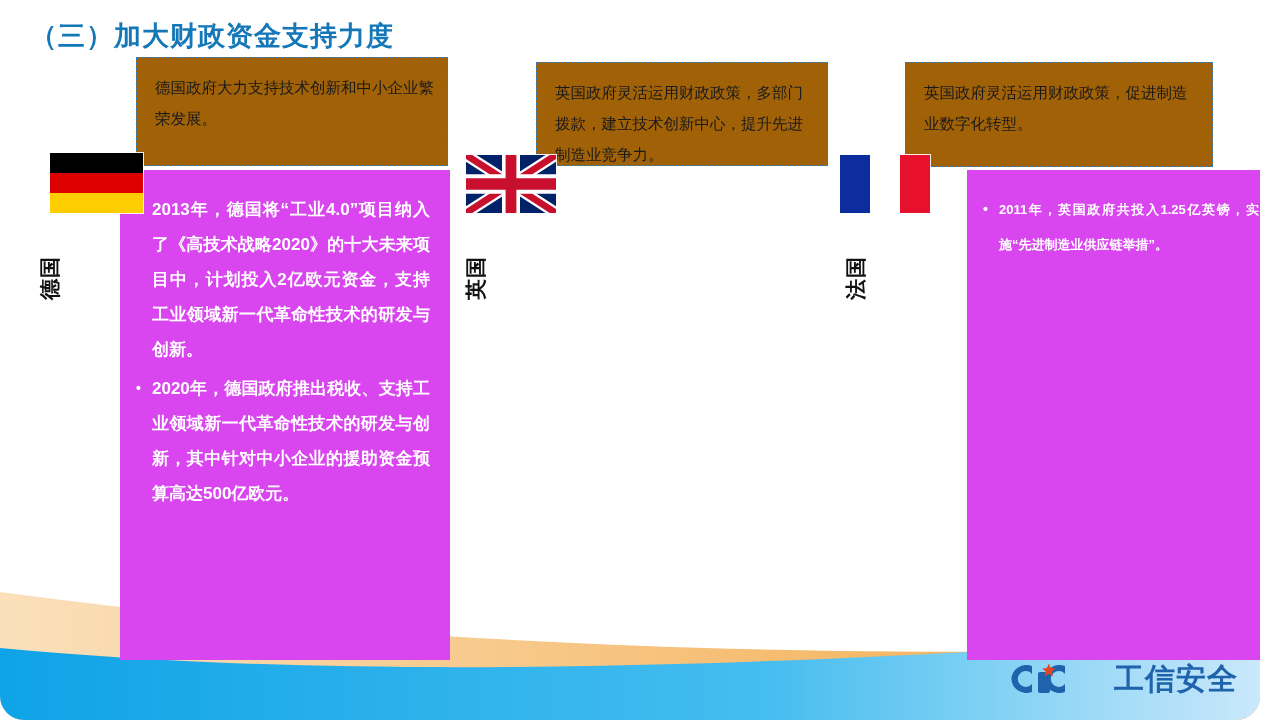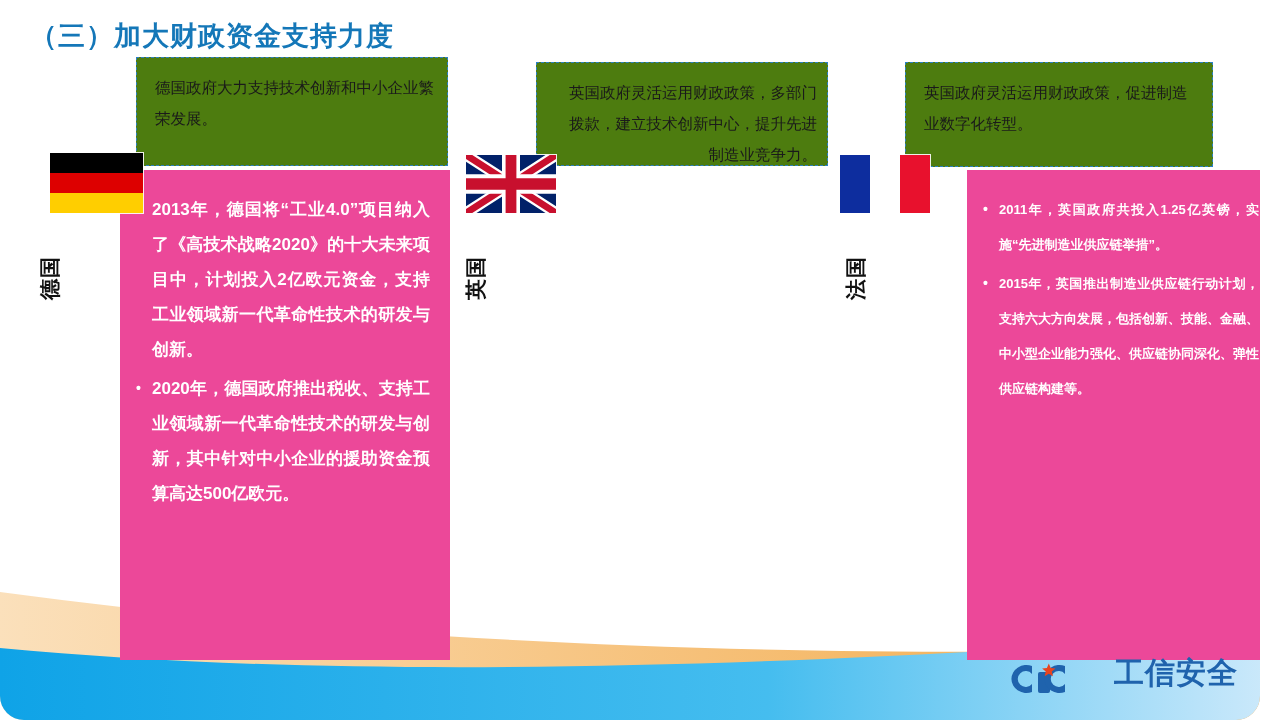--- a/index.html
+++ b/index.html
@@ -26,30 +26,30 @@
   
   .col{position:absolute;top:0;height:720px;z-index:4;}
   #col-de{left:30px;width:400px;}
   #col-uk{left:455px;width:380px;}
   #col-fr{left:835px;width:390px;}
 
   
   .note{
     position:absolute;
     border:1px dashed #2b7fc4;
-    background:#4d7c0f;
+    background:#a16207;
     box-sizing:border-box;
     color:#1a1a1a;
     font-size:15.5px;
     line-height:31px;
     padding:14px 10px 10px 18px;
     z-index:7;
   }
   #note-de{left:136px;top:57px;width:312px;height:109px;}
-  #note-uk{left:536px;top:62px;width:292px;height:104px;text-align:right;}
+  #note-uk{left:536px;top:62px;width:292px;height:104px;}
   #note-fr{left:905px;top:62px;width:308px;height:105px;}
   .note p{margin:0;}
 
   
   .flag{position:absolute;z-index:8;box-shadow:0 0 0 1px rgba(255,255,255,0.9);}
   #flag-de{left:50px;top:153px;width:93px;height:60px;}
   #flag-uk{left:466px;top:155px;width:90px;height:58px;}
   #flag-fr{left:840px;top:155px;width:90px;height:58px;}
   .flag svg{display:block;width:100%;height:100%;}
 
@@ -62,21 +62,21 @@
     transform-origin:left top;
     white-space:nowrap;
   }
   #tag-de{left:36px;top:300px;}
   #tag-uk{left:462px;top:300px;}
   #tag-fr{left:842px;top:300px;}
 
   
   .panel{
     position:absolute;
-    background:#ec4899;
+    background:#d946ef;
     z-index:5;
     box-sizing:border-box;
     padding:22px 20px 18px 14px;
   }
   #panel-de{left:90px;top:170px;width:330px;height:490px;}
   #panel-uk{left:512px;top:170px;width:312px;height:490px;}
 
   .bullets{list-style:none;margin:0;padding:0;}
   .bullets li{
     position:relative;
@@ -90,21 +90,21 @@
     text-justify:inter-ideograph;
   }
   .bullets li::before{
     content:"\2022";
     position:absolute;left:2px;top:0;
     font-size:14px;line-height:35px;
   }
   #panel-uk .bullets li{font-size:13px;}
 
   
-  .logo{position:absolute;right:22px;bottom:20px;z-index:9;display:flex;align-items:flex-start;}
+  .logo{position:absolute;right:22px;bottom:20px;z-index:9;display:flex;align-items:center;}
   .logo svg{display:block;}
   .logo-text{
     font-size:30px;font-weight:bold;color:#1f63ad;
     margin-left:4px;letter-spacing:1px;line-height:1;
   }
 </style>
 </head>
 <body>
 
 <div class="slide">
@@ -149,21 +149,20 @@
       <rect x="0" y="20" width="90" height="20" fill="#dd0000"></rect>
       <rect x="0" y="40" width="90" height="20" fill="#ffce00"></rect>
     </svg>
   </div>
   <div class="vtag" id="tag-de">德国</div>
 
   <div class="col" id="col-uk">
     <div class="panel" id="panel-uk">
       <ul class="bullets">
         <li>2011年，英国政府共投入1.25亿英镑，实施“先进制造业供应链举措”。</li>
-        <li>2015年，英国推出制造业供应链行动计划，支持六大方向发展，包括创新、技能、金融、中小型企业能力强化、供应链协同深化、弹性供应链构建等。</li>
       </ul>
     </div>
   </div>
 
   <div class="note" id="note-uk">
     <p>英国政府灵活运用财政政策，多部门拨款，建立技术创新中心，提升先进制造业竞争力。</p>
   </div>
 
   <div class="flag" id="flag-uk">
     <svg viewBox="0 0 60 36" preserveAspectRatio="none">

